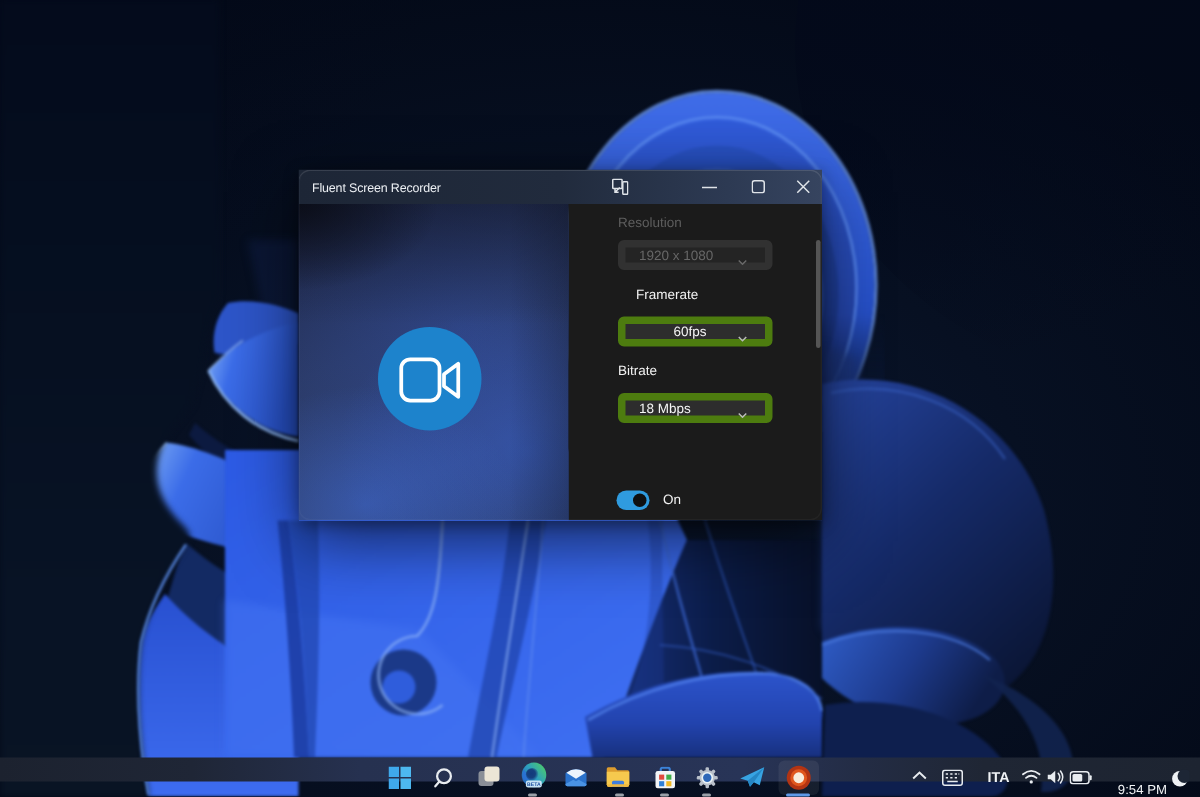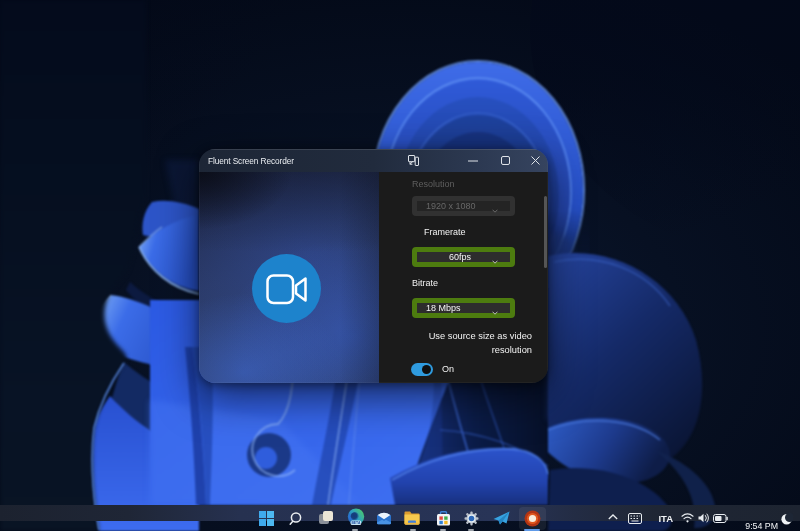--- a/index.html
+++ b/index.html
@@ -1,21 +1,21 @@
 <!DOCTYPE html>
 <html><head>
 <meta charset="utf-8">
 <style>
   html,body{margin:0;padding:0;width:800px;height:531px;overflow:hidden;background:#040c1a;
     font-family:"Liberation Sans", sans-serif;}
   #desktop{position:absolute;inset:0;width:800px;height:531px;}
   #wall{position:absolute;left:0;top:0;}
   
-  #win{position:absolute;left:199px;top:113px;width:349px;height:234px;border-radius:16px;
-    overflow:hidden;box-shadow:0 14px 42px rgba(0,0,0,0.6), 0 2px 10px rgba(0,0,0,0.4);margin-top:36px;}
+  #win{position:absolute;left:199px;top:113px;width:349px;height:234px;border-radius:0;
+    overflow:hidden;box-shadow:0 14px 42px rgba(0,0,0,0.6), 0 2px 10px rgba(0,0,0,0.4);}
   #win::after{content:"";position:absolute;inset:0;border-radius:8px;
     box-shadow:inset 0 1px 0 rgba(255,255,255,0.09), inset 0 0 0 1px rgba(255,255,255,0.035);pointer-events:none;}
   #titlebar{position:absolute;left:0;top:0;width:100%;height:23px;
     background:linear-gradient(90deg,#1d2636 0%,#212b3d 50%,#2d3a53 82%,#36445f 100%);}
   #title{position:absolute;left:9px;top:7px;font-size:8.3px;color:#eceff3;letter-spacing:-0.1px;}
   .tbico{position:absolute;top:0;height:23px;display:flex;align-items:center;justify-content:center;color:#dfe3e8;}
   #winbody{position:absolute;left:0;top:23px;width:100%;height:211px;display:flex;text-align:right;}
   #leftpane{width:180px;height:100%;position:relative;
     background:
       radial-gradient(130px 80px at 0% 0%, rgba(8,10,18,0.8), rgba(8,10,18,0) 72%),
@@ -262,21 +262,20 @@
               <path d="M0.5 0.7 L3 3.2 L5.5 0.7"></path>
             </svg></div>
       <div class="lbl" style="top:55px;padding-left:12px;">Framerate</div>
       <div class="sel" style="top:75px;padding-left:32px;">60fps<svg class="chev" width="6" height="4" viewBox="0 0 6 4" fill="none" stroke="#bababa" stroke-width="1">
               <path d="M0.5 0.7 L3 3.2 L5.5 0.7"></path>
             </svg></div>
       <div class="lbl" style="top:106px;">Bitrate</div>
       <div class="sel" style="top:126px;">18 Mbps<svg class="chev" width="6" height="4" viewBox="0 0 6 4" fill="none" stroke="#bababa" stroke-width="1">
               <path d="M0.5 0.7 L3 3.2 L5.5 0.7"></path>
             </svg></div>
-      <div class="lbl" style="top:157px;width:120px;line-height:14px;font-size:9.3px;">Use source size as video resolution</div>
       <div id="toggle">
             <div id="knob"></div>
           </div>
       <div class="lbl" style="left:63px;top:192px;">On</div>
       <div id="scrollbar"></div>
     </div>
   </div>
 </div>
 
 <div id="taskbar">

